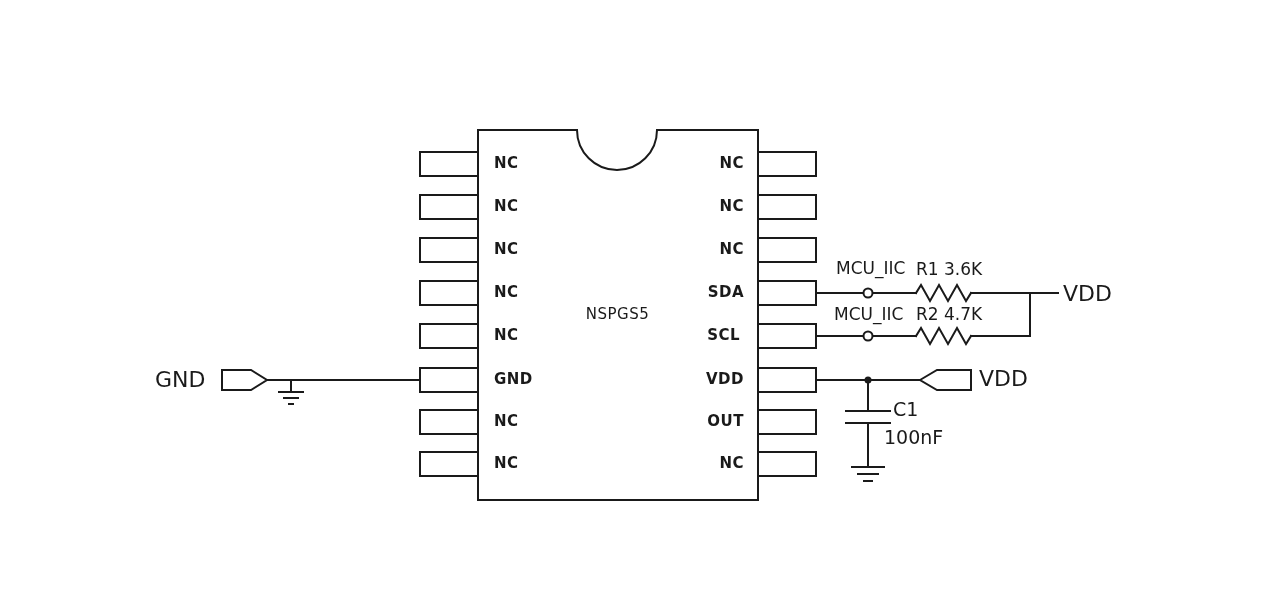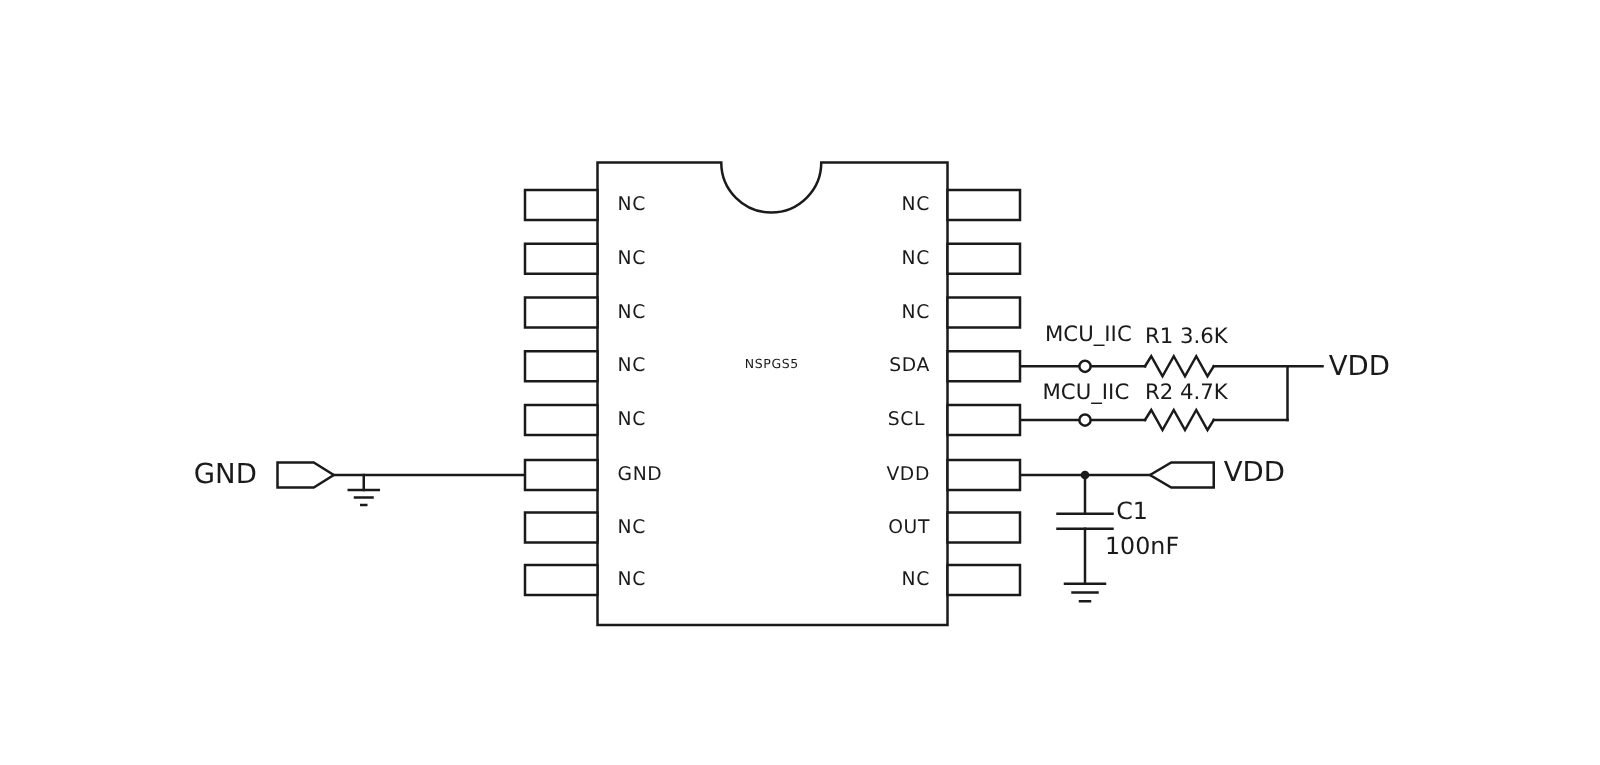--- a/index.html
+++ b/index.html
@@ -6,22 +6,22 @@
   .canvas{
     position:relative;
     width:1280px;height:612px;
     background:#ffffff;
     font-family:"DejaVu Sans","Liberation Sans",sans-serif;
     color:#1a1a1a;
     overflow:hidden;
   }
   .canvas svg{position:absolute;left:0;top:0;}
   .lbl{position:absolute;white-space:nowrap;color:#1a1a1a;}
-  .pin-lbl{font-size:15px;line-height:18px;letter-spacing:0.5px;}
-  .ic-name{font-size:10px;line-height:18px;letter-spacing:0.5px;}
+  .pin-lbl{font-size:15px;line-height:18px;letter-spacing:0.5px;font-weight:bold;}
+  .ic-name{font-size:15px;line-height:18px;letter-spacing:0.5px;margin-top:22px;}
   .net-lbl{font-size:17px;line-height:21px;text-align:center;}
   .big-lbl{font-size:22px;line-height:26px;}
   .cap-lbl{font-size:19px;line-height:23px;}
 </style>
 </head>
 <body>
 
 <div class="canvas">
 
   <svg width="1280" height="612" viewBox="0 0 1280 612" stroke="#1a1a1a" stroke-width="2" fill="none" stroke-linecap="square">

